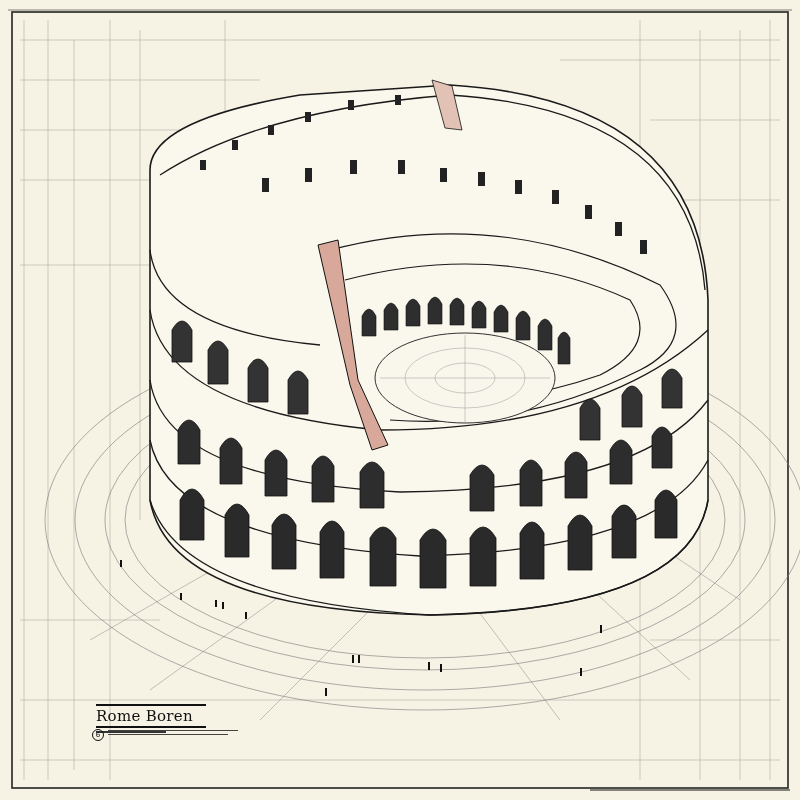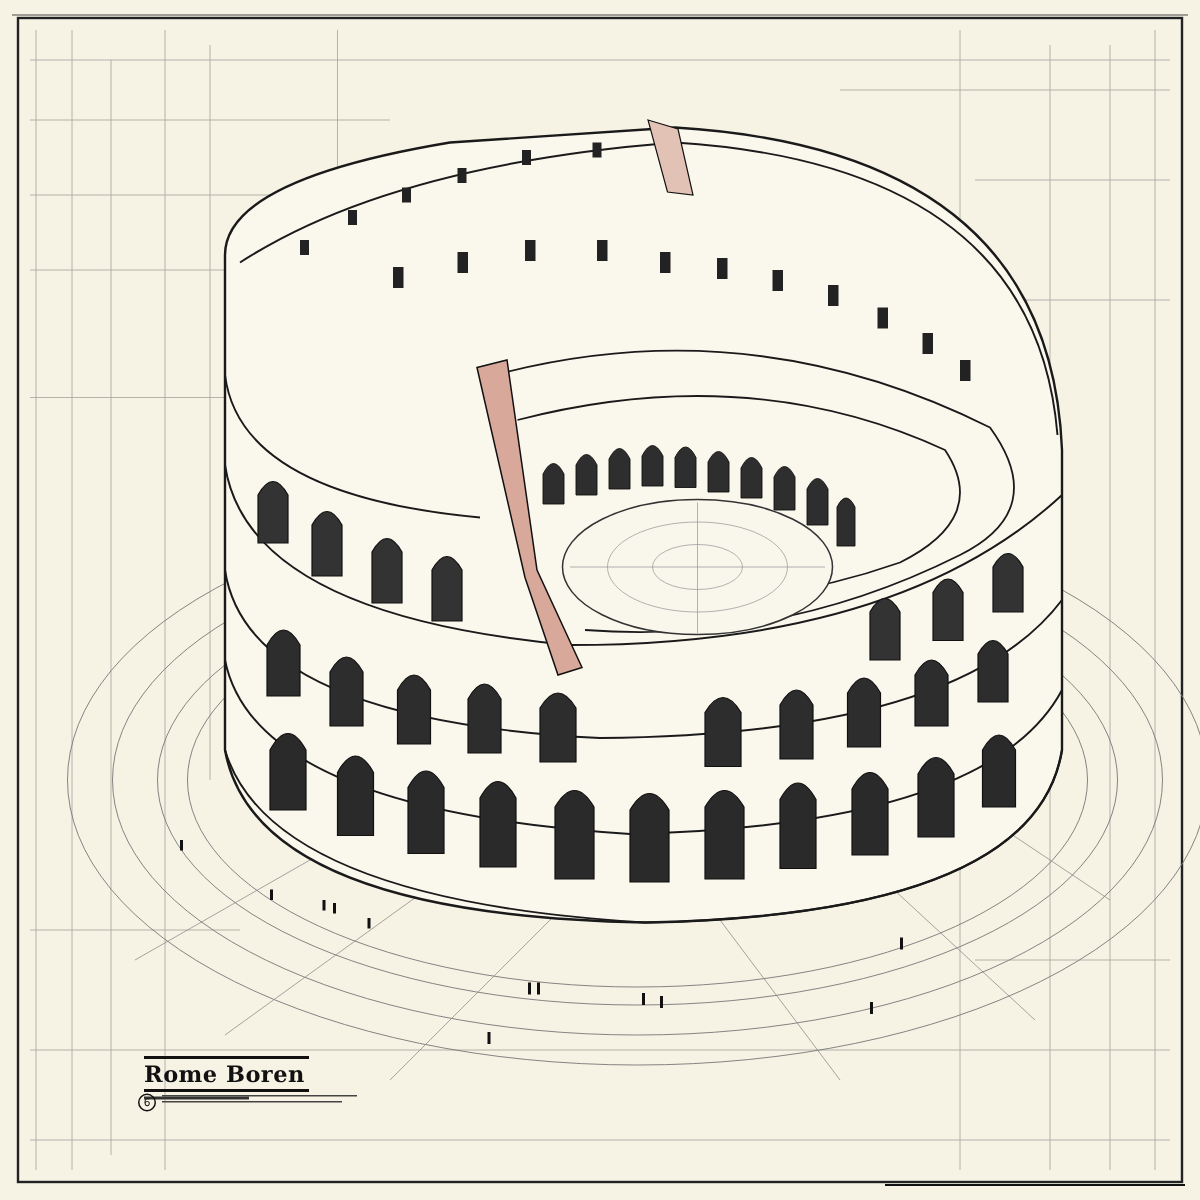--- a/index.html
+++ b/index.html
@@ -1,21 +1,21 @@
 <!DOCTYPE html>
 <html><head>
 <meta charset="utf-8">
 <style>
   html,body{margin:0;padding:0;}
   body{width:800px;height:800px;background:#f6f2e4;overflow:hidden;position:relative;font-family:"DejaVu Serif",serif;}
   .sheet{position:absolute;left:0;top:0;width:800px;height:800px;}
   svg{position:absolute;left:0;top:0;}
   .title-block{position:absolute;left:96px;top:704px;width:110px;}
   .title-rule{height:2px;background:#111;margin-bottom:2px;}
-  .title-text{font-family:"DejaVu Serif",serif;font-weight:bold;font-size:15px;color:#111;letter-spacing:0.3px;line-height:16px;}
+  .title-text{font-family:"DejaVu Serif",serif;font-weight:normal;font-size:15px;color:#111;letter-spacing:0.3px;line-height:16px;}
   .title-rule2{height:2px;background:#111;margin-top:2px;}
   .title-sub{margin-top:3px;height:2px;width:70px;background:#333;}
   .seal{position:absolute;left:92px;top:729px;width:10px;height:10px;border:1.5px solid #111;border-radius:50%;font-size:7px;line-height:10px;text-align:center;color:#111;font-family:"DejaVu Sans",sans-serif;}
   .notes{position:absolute;left:108px;top:730px;}
   .notes div{height:1px;background:#444;margin-bottom:3px;}
 </style>
 </head>
 <body>
 
 <div class="sheet">

